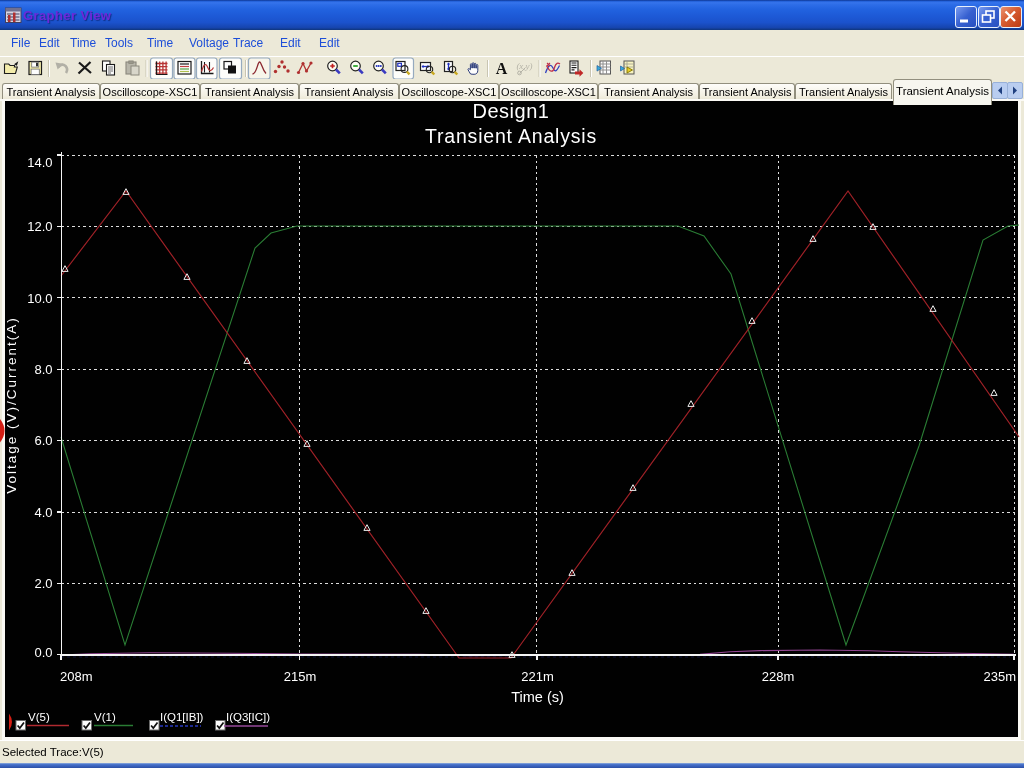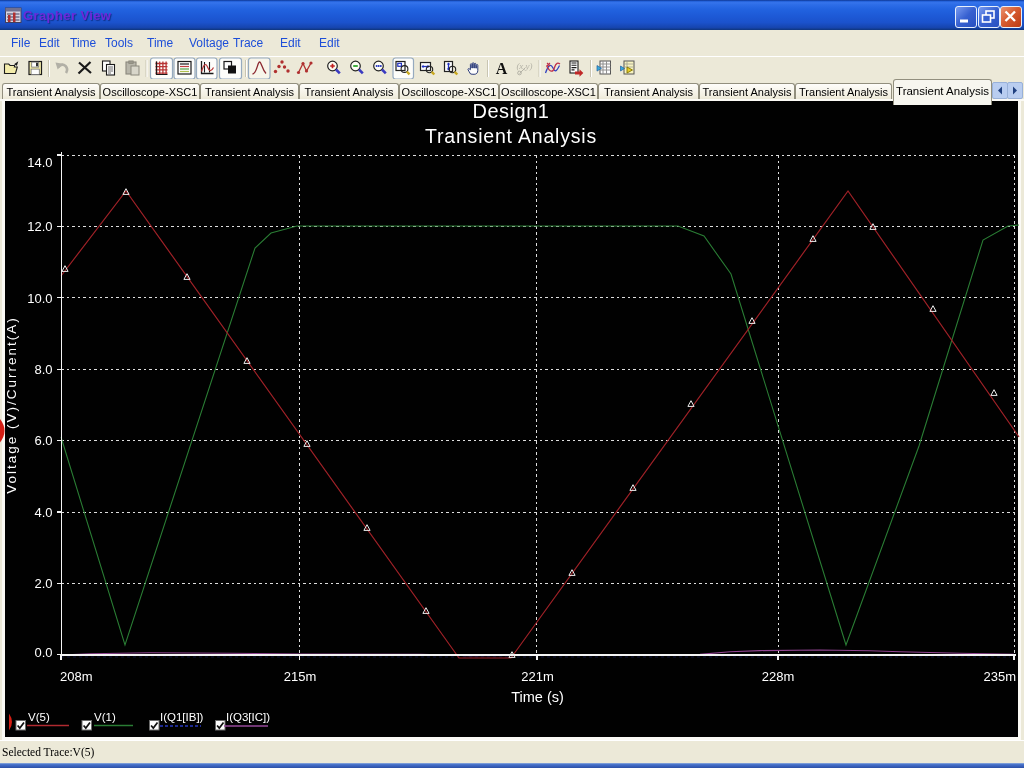--- a/index.html
+++ b/index.html
@@ -19,21 +19,21 @@
 .mi{top:6px;font-size:12px;color:#1d4ed8;}
 
 #toolbar{left:0;top:56px;width:1024px;height:23px;background:#ece9d8;border-top:1px solid #fff;}
 
 #tabbar{left:0;top:79px;width:1024px;height:21px;background:#ece9d8;}
 .tab{position:absolute;top:3.5px;height:15px;background:linear-gradient(180deg,#fefdfa 0%,#f2efe1 70%,#e8e4d0 100%);border:1px solid #928f7e;border-bottom:none;border-radius:3px 3px 0 0;color:#000;font-size:11px;text-align:center;padding-top:2px;white-space:nowrap;overflow:hidden;}
 #tab-active{position:absolute;top:0px;height:20px;background:#f7f6ef;border:1px solid #928f7e;border-bottom:none;border-radius:3px 3px 0 0;color:#000;font-size:11.5px;text-align:center;padding-top:4.5px;white-space:nowrap;z-index:3;}
 .scrollbtn{position:absolute;top:3px;width:14px;height:15px;background:#b9cdf0;border:1px solid #98b0d8;border-radius:2px;}
 
 #statusbar{left:0;top:740px;width:1024px;height:23px;background:#ece9d8;border-top:1px solid #fff;}
-#status-text{left:2px;top:746px;font-size:11.5px;color:#000;font-family:Liberation Serif, serif;}
+#status-text{left:2px;top:746px;font-size:11.5px;color:#000;}
 #bottomstrip{left:0;top:763px;width:1024px;height:5px;background:linear-gradient(180deg,#91aede 0%,#4a74ca 30%,#3a62be 60%,#2c50a4 100%);}
 </style>
 </head>
 <body>
 <div id="win">
 
   <svg id="chart" class="abs" style="left:0;top:0" width="1024" height="768">
 <rect x="2" y="100" width="1019" height="640" fill="#fbfaf5"></rect>
 <rect x="5" y="100" width="1013" height="637" fill="#010101"></rect>
 <path d="M0,419 Q9,430.5 0,442.5 Z" fill="#d41e14"></path>

